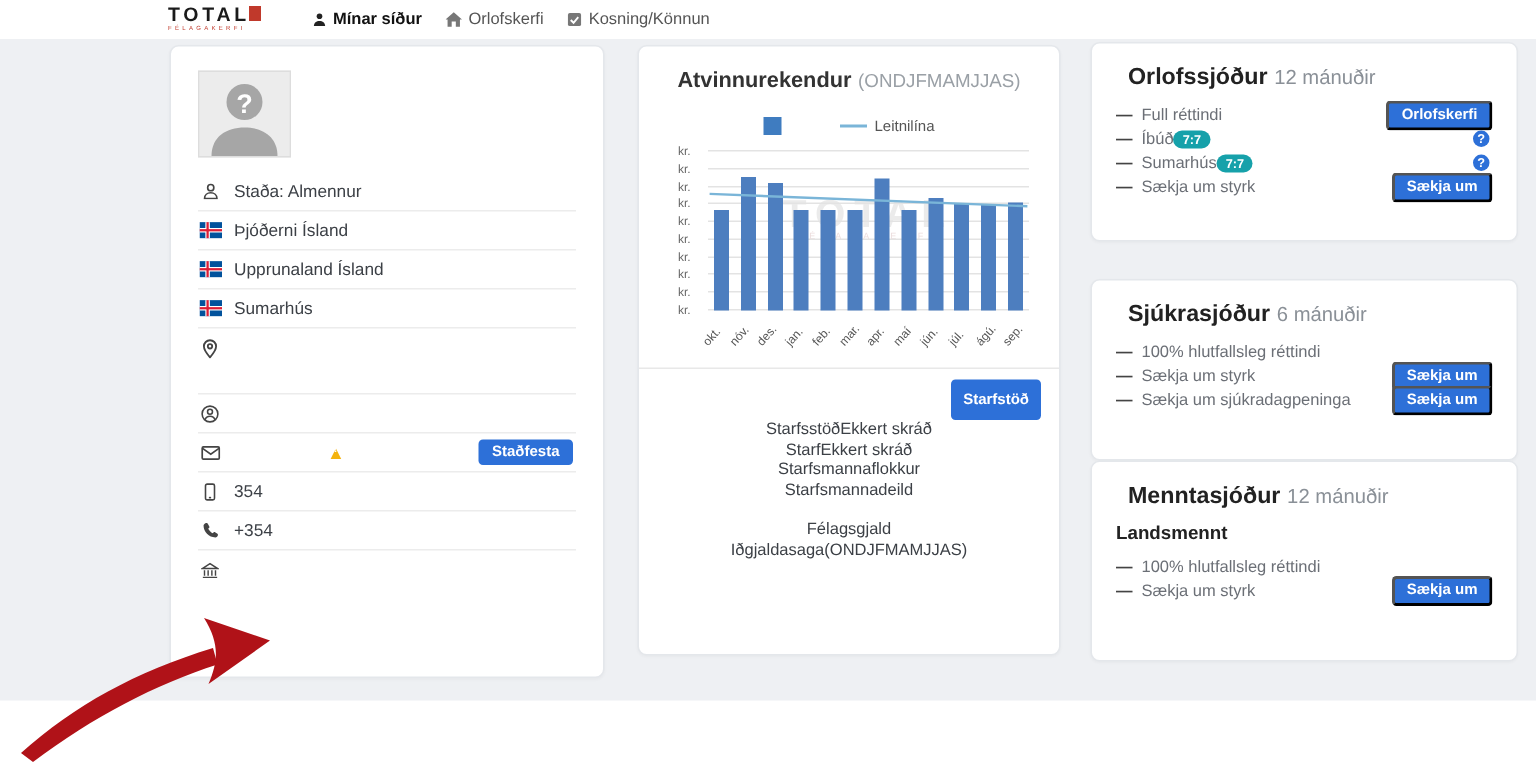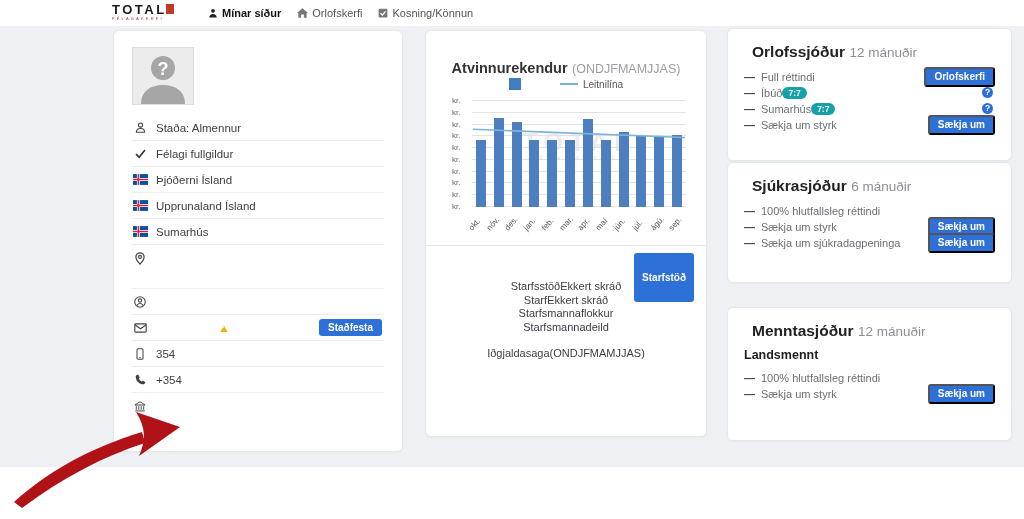--- a/index.html
+++ b/index.html
@@ -29,50 +29,50 @@
   .prow { display:flex; align-items:center; min-height:26px; border-bottom:1px solid #ececec; font-size:11.5px; color:#3c4046; gap:8px; position:relative; }
   .prow:last-of-type { border-bottom:none; }
   .prow.tall { min-height:44px; }
   .prow .picon { width:16px; display:flex; justify-content:center; align-items:center; color:#444; flex:0 0 16px; }
   .warn-icon { position:absolute; left:86px; font-size:12px; color:#f4b30d; }
   .mini-btn { position:absolute; right:2px; background:#2d70d8; color:#fff; font-size:10px; font-weight:bold; padding:3px 9px; border-radius:3px; border:none; cursor:pointer; }
   .send-btn { position:absolute; left:63px; top:379px; background:#3e6fd6; color:#fff; font-size:11.5px; padding:7px 13px; border-radius:4px; border:none; cursor:pointer; display:flex; align-items:center; gap:6px; }
 
   
   .chart-card { left:425px; top:30px; width:282px; height:407px; padding:12px 16px; }
-  .chart-title { text-align:center; margin-top:16px; }
+  .chart-title { text-align:center; margin-top:2px; }
   .chart-title .t1 { font-size:14.5px; font-weight:bold; color:#333; }
   .chart-title .t2 { font-size:12.5px; color:#9aa0a6; }
-  .legend { display:flex; justify-content:center; align-items:center; gap:34px; margin-top:0; height:14px; }
+  .legend { display:flex; justify-content:center; align-items:center; gap:34px; margin-top:14px; height:14px; }
   .legend-series { display:flex; align-items:center; gap:5px; }
   .legend-swatch { width:12px; height:12px; background:#3f7cc0; }
   .legend-line { width:18px; height:0; border-top:2px solid #7ab5d8; }
   .legend-label { font-size:10px; color:#555; }
   .plot-outer { position:relative; margin-top:10px; margin-left:30px; width:214px; height:106px; }
   .gridline { position:absolute; left:0; width:100%; height:0; border-top:1px solid #e3e3e3; }
   .ytick { position:absolute; left:-20px; top:-5px; font-size:8px; color:#666; }
   .bars { position:absolute; left:0; bottom:0; width:100%; height:100%; display:flex; align-items:flex-end; justify-content:space-between; padding:0 4px; }
   .bar { width:10px; background:#4d7ebf; }
   .trend { position:absolute; left:0; top:0; width:100%; height:100%; overflow:visible; }
   .watermark { position:absolute; left:0; right:0; top:28px; text-align:center; pointer-events:none; }
   .watermark .w1 { font-size:26px; font-weight:bold; letter-spacing:6px; color:rgba(120,120,120,0.15); line-height:26px; }
   .watermark .w2 { font-size:6px; letter-spacing:5px; color:rgba(180,120,120,0.25); }
   .xlabels { margin-left:30px; width:214px; display:flex; justify-content:space-between; padding:2px 0 0 2px; height:28px; }
   .xtick { font-size:8px; color:#555; transform:rotate(-48deg) translate(-6px,6px); white-space:nowrap; width:12px; }
   .chart-divider { border-top:1px solid #e8e8e8; margin:10px -16px 0 -16px; }
-  .starfstod-badge { position:absolute; right:12px; top:222px; background:#2d70d8; color:#fff; font-size:10px; font-weight:bold; padding:19px 8px; border-radius:3px; cursor:pointer;text-align:right; }
+  .starfstod-badge { position:absolute; right:12px; top:222px; background:#2d70d8; color:#fff; font-size:10px; font-weight:bold; padding:8px 8px; border-radius:3px; cursor:pointer;text-align:right; }
   .fieldset { margin-top:34px; }
   .frow { display:flex; justify-content:center; font-size:11px; color:#3c4046; line-height:13.5px; }
   .frow .fval { color:#3c4046; }
   .fieldset2 { margin-top:13px; }
 
   
   .fund-card { left:727px; width:285px; padding:14px 16px 0 16px; }
   .fund-a { top:28px; height:133px; }
-  .fund-b { top:162px; height:121px; }
+  .fund-b { top:186px; height:121px; }
   .fund-c { top:307px; height:134px; }
   .fund-title { padding-left:8px; margin-bottom:8px; }
   .fund-title .t1 { font-size:15.5px; font-weight:bold; color:#222; }
   .fund-title .t2 { font-size:13.5px; color:#8a9097; }
   .fund-sub { padding-left:0; font-size:12.5px; font-weight:bold; color:#222; margin:2px 0 8px 0; }
   .fund-row { display:flex; align-items:center; min-height:15px; font-size:11px; color:#6b6f76; position:relative; margin-bottom:1px; }
   .dash { color:#444; font-weight:bold; margin-right:6px; }
   .tag-teal { background:#16a1aa; color:#fff; font-size:8.5px; font-weight:bold; padding:1px 6px; border-radius:7px; margin-left:0; cursor:pointer; }
   .badge-blue { position:absolute; right:0; background:#2d70d8; color:#fff; font-size:10px; font-weight:bold; padding:2.5px 8px; border-radius:3px; cursor:pointer; }
   .qmark { position:absolute; right:2px; width:11px; height:11px; background:#2d70d8; color:#fff; border-radius:50%; font-size:8.5px; font-weight:bold; text-align:center; line-height:11px; cursor:pointer; }
@@ -133,28 +133,20 @@
     </div>
 
     <div class="prow">
       <span class="picon">
         <svg width="11" height="11" viewBox="0 0 16 16" fill="none" stroke="#444" stroke-width="1.6">
             <circle cx="8" cy="4.5" r="3"></circle>
             <path d="M2 15c0-3.5 2.7-5.5 6-5.5s6 2 6 5.5z"></path>
           </svg>
       </span>
       <span>Staða: Almennur</span>
-    </div>
-    <div class="prow">
-      <span class="picon">
-        <svg width="11" height="11" viewBox="0 0 16 16">
-            <path d="M1.5 9l4.5 4.5L14.5 3" stroke="#333" stroke-width="2.4" fill="none"></path>
-          </svg>
-      </span>
-      <span>Félagi fullgildur</span>
     </div>
     <div class="prow">
       <span class="picon">
         <svg width="15" height="11" viewBox="0 0 25 18">
             <rect width="25" height="18" fill="#02529c"></rect>
             <rect x="6.5" width="5" height="18" fill="#fff"></rect>
             <rect y="6.5" width="25" height="5" fill="#fff"></rect>
             <rect x="7.75" width="2.5" height="18" fill="#dc1e35"></rect>
             <rect y="7.75" width="25" height="2.5" fill="#dc1e35"></rect>
           </svg>
@@ -343,20 +335,24 @@
           <span>Starfsmannaflokkur</span>
           <span class="fval"></span>
         </div>
       <div class="frow">
           <span>Starfsmannadeild</span>
           <span class="fval"></span>
         </div>
     </div>
     <div class="fieldset2">
       <div class="frow">
+          <span>Félagsgjald</span>
+          <span class="fval"></span>
+        </div>
+      <div class="frow">
           <span>Iðgjaldasaga</span>
           <span class="fval">(ONDJFMAMJJAS)</span>
         </div>
     </div>
   </div>
 
   <div class="card fund-card fund-a">
     <div class="fund-title">
       <span class="t1">Orlofssjóður</span>
       <span class="t2">12 mánuðir</span>

